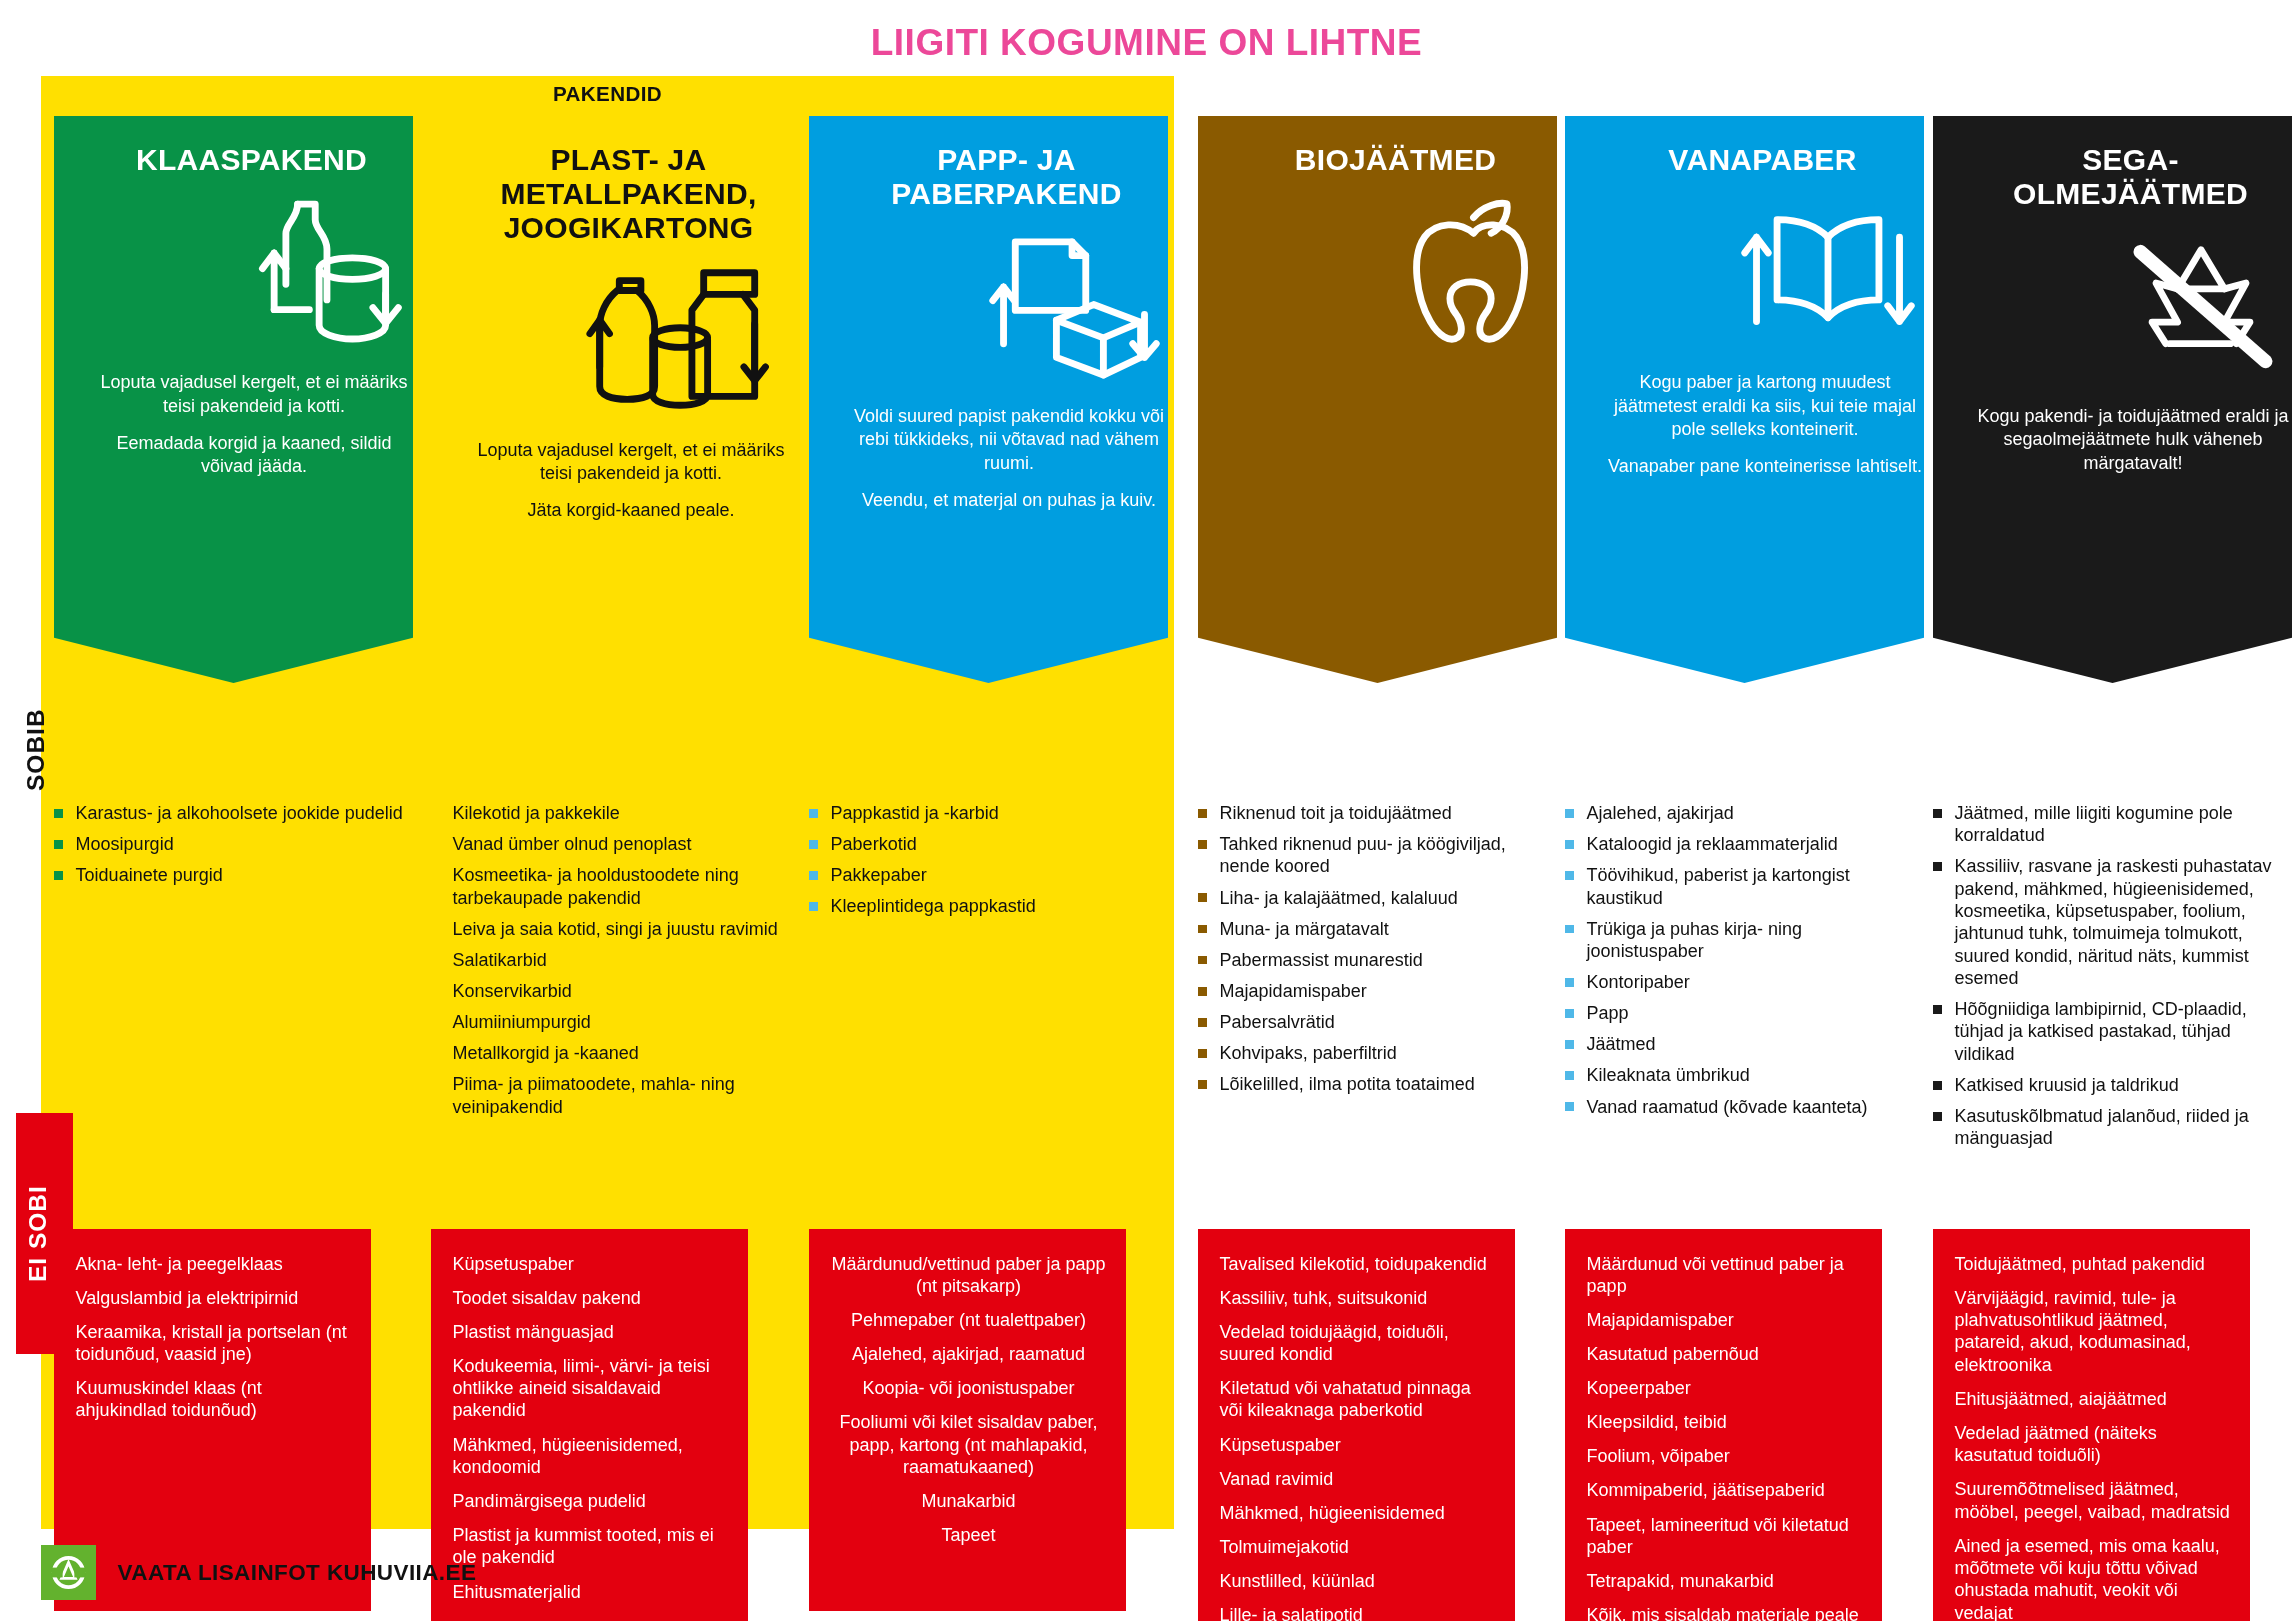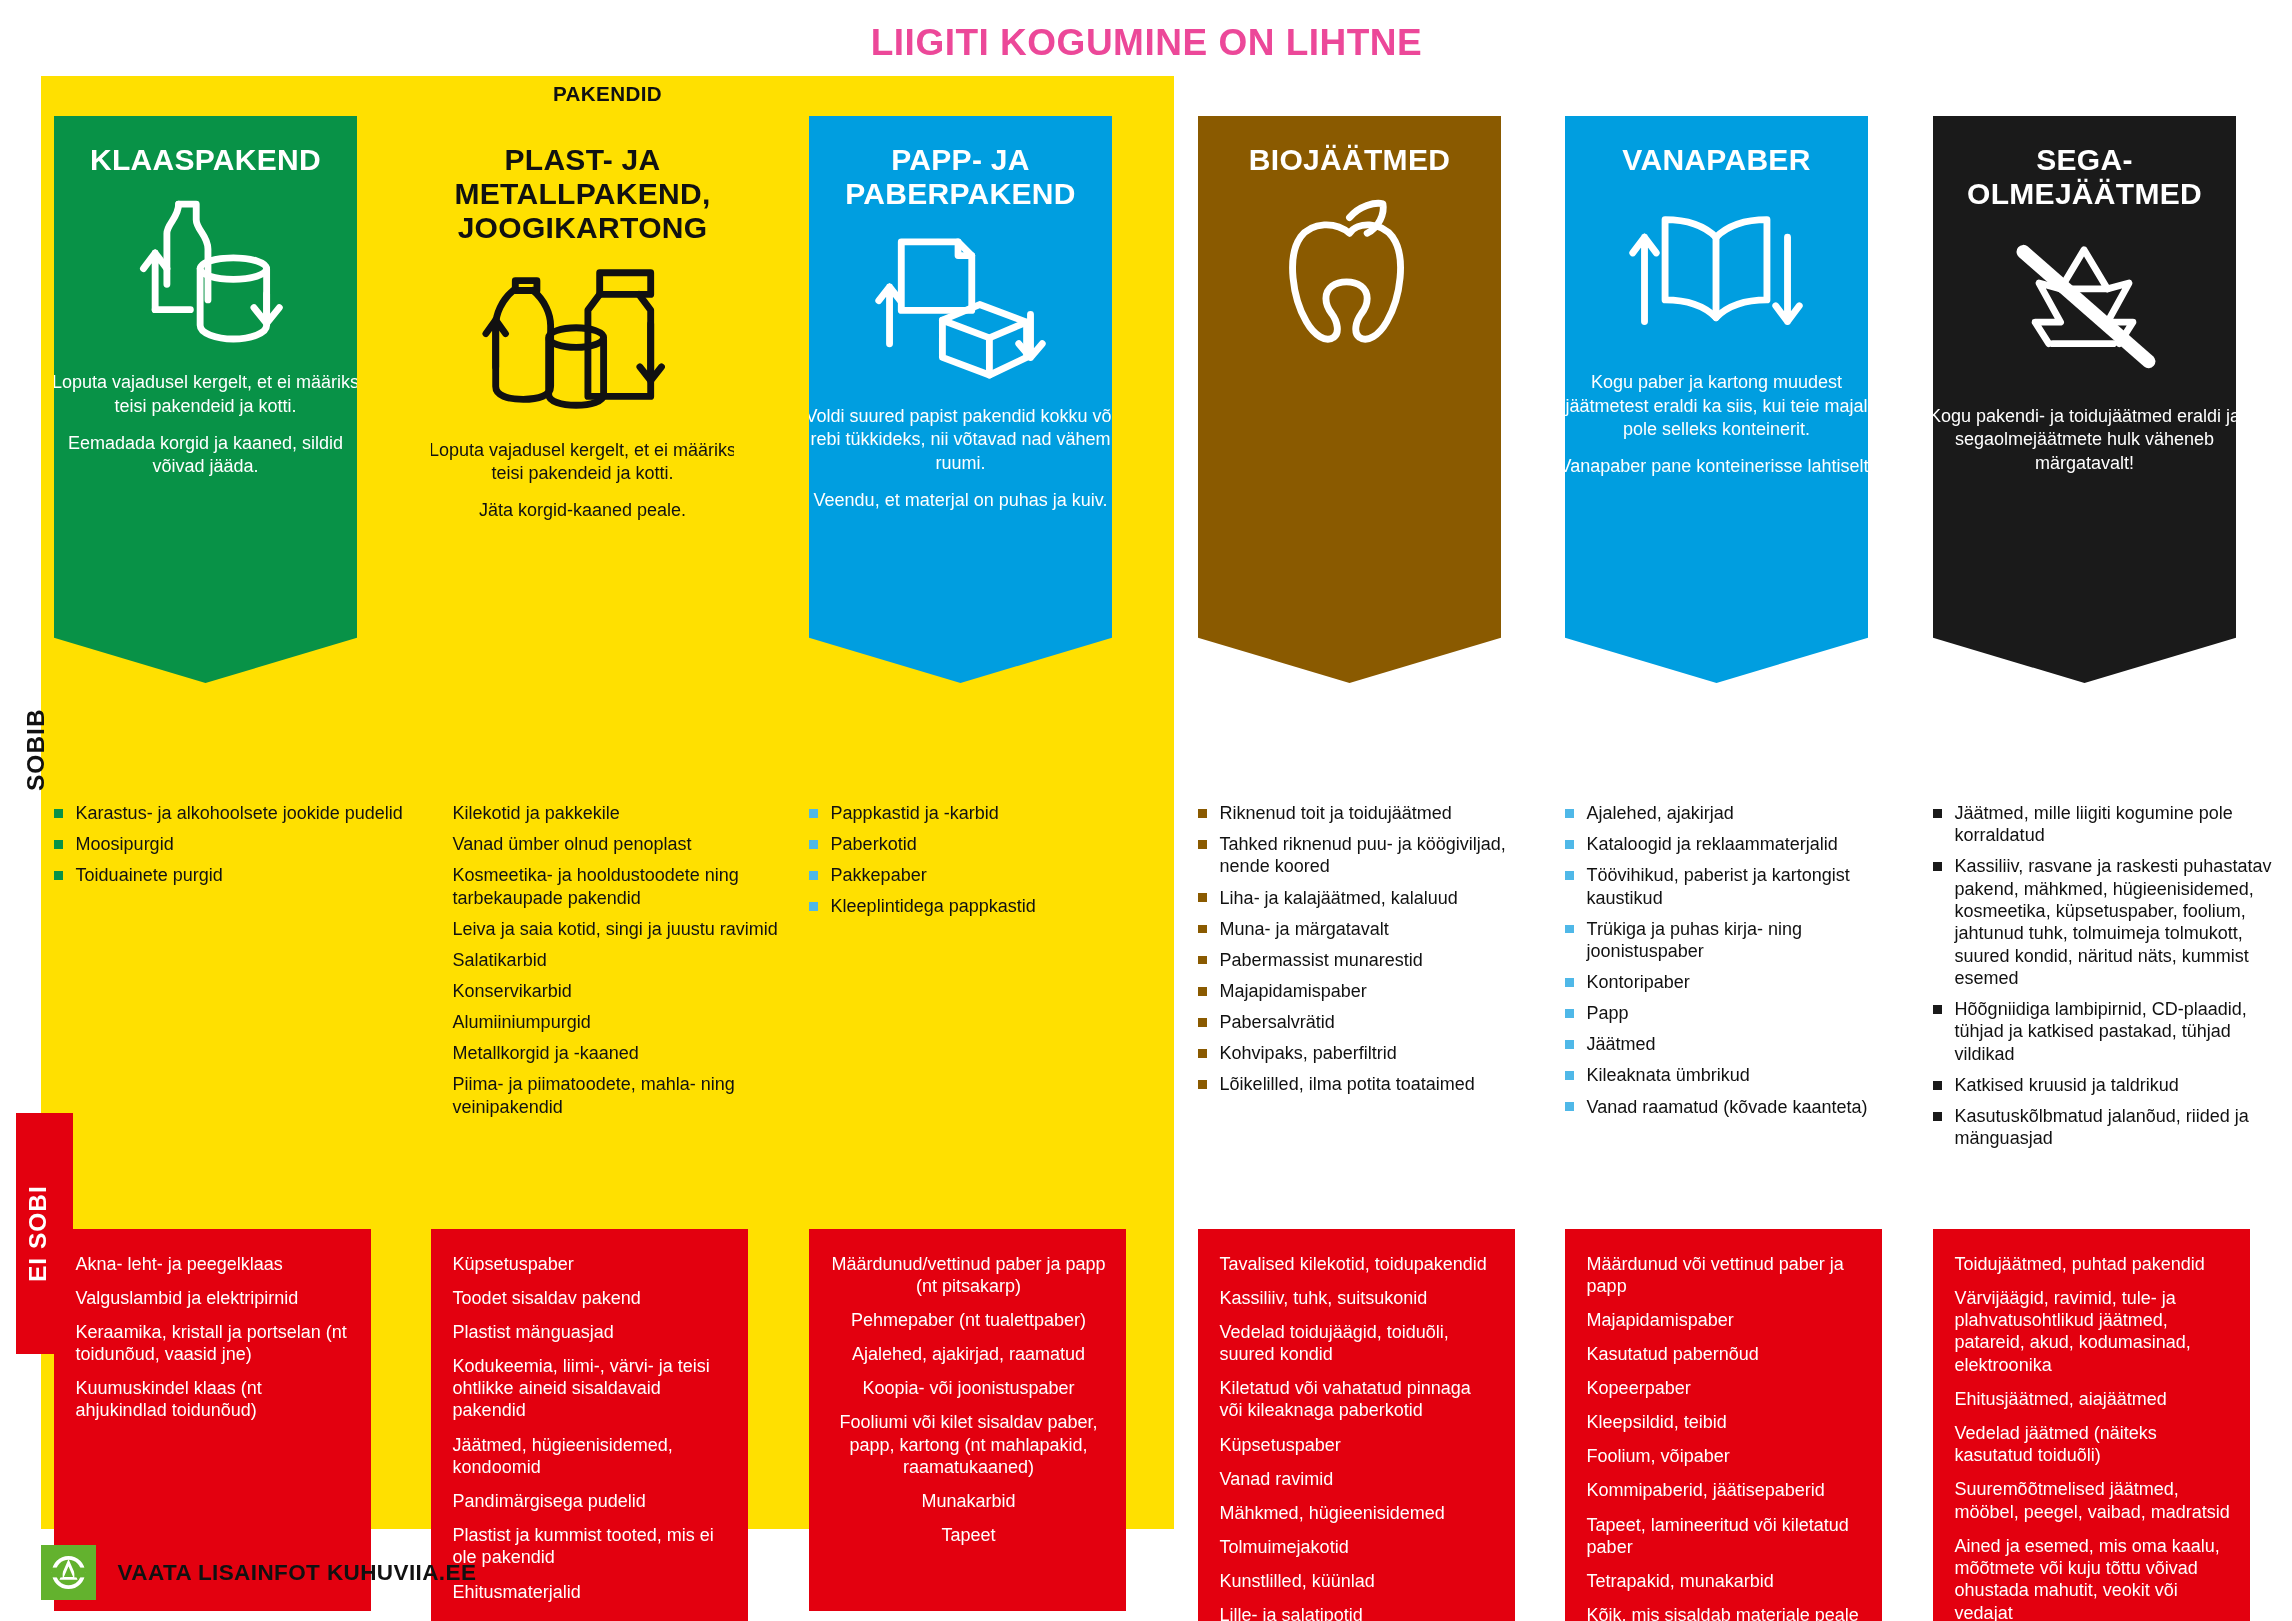--- a/index.html
+++ b/index.html
@@ -36,24 +36,24 @@
   .col { position: absolute; top: 116px; width: 359px; }
   .col.c0 { left: 54px; }
   .col.c1 { left: 431px; }
   .col.c2 { left: 809px; }
   .col.c3 { left: 1198px; }
   .col.c4 { left: 1565px; }
   .col.c5 { left: 1933px; }
 
   
   .banner {
-    position: relative; width: 303px; height: 567px;
+    position: relative; width: 359px; height: 567px;
     -webkit-clip-path: polygon(0 0,100% 0,100% 92%,50% 100%,0 92%);
     clip-path: polygon(0 0,100% 0,100% 92%,50% 100%,0 92%);
-    display: flex; flex-direction: column; align-items: center;
+    display: flex; flex-direction: column; align-items: flex-end;
   }
   .banner .bt {
     margin-top: 27.4px; width: 323px; text-align: center;
     font-size: 30px; font-weight: bold; line-height: 1.12;
     letter-spacing: 0.3px;
   }
   .banner .icon { margin-top: 13.7px; height: 165px; display:flex; align-items:center; justify-content:center; }
   .banner .icon svg { display:block; }
   .banner .desc {
     margin-top: 15.7px; width: 318px; text-align: center;
@@ -190,21 +190,21 @@
           <li>Konservikarbid</li>
           <li>Alumiiniumpurgid</li>
           <li>Metallkorgid ja -kaaned</li>
           <li>Piima- ja piimatoodete, mahla- ning veinipakendid</li>
         </ul>
         <ul class="nosobi" style="background: rgb(227, 0, 15);">
           <li>Küpsetuspaber</li>
           <li>Toodet sisaldav pakend</li>
           <li>Plastist mänguasjad</li>
           <li>Kodukeemia, liimi-, värvi- ja teisi ohtlikke aineid sisaldavaid pakendid</li>
-          <li>Jäätmed, hügieenisidemed, kondoomid</li>
+          <li>Mähkmed, hügieenisidemed, kondoomid</li>
           <li>Pandimärgisega pudelid</li>
           <li>Plastist ja kummist tooted, mis ei ole pakendid</li>
           <li>Ehitusmaterjalid</li>
         </ul>
       </div>
       <div class="col c2">
         <div class="banner" style="background: rgb(0, 158, 224); color: rgb(255, 255, 255);">
           <div class="bt">PAPP- JA PABERPAKEND</div>
           <div class="icon">
             <svg width="186" height="162" viewBox="0 0 190 165">

